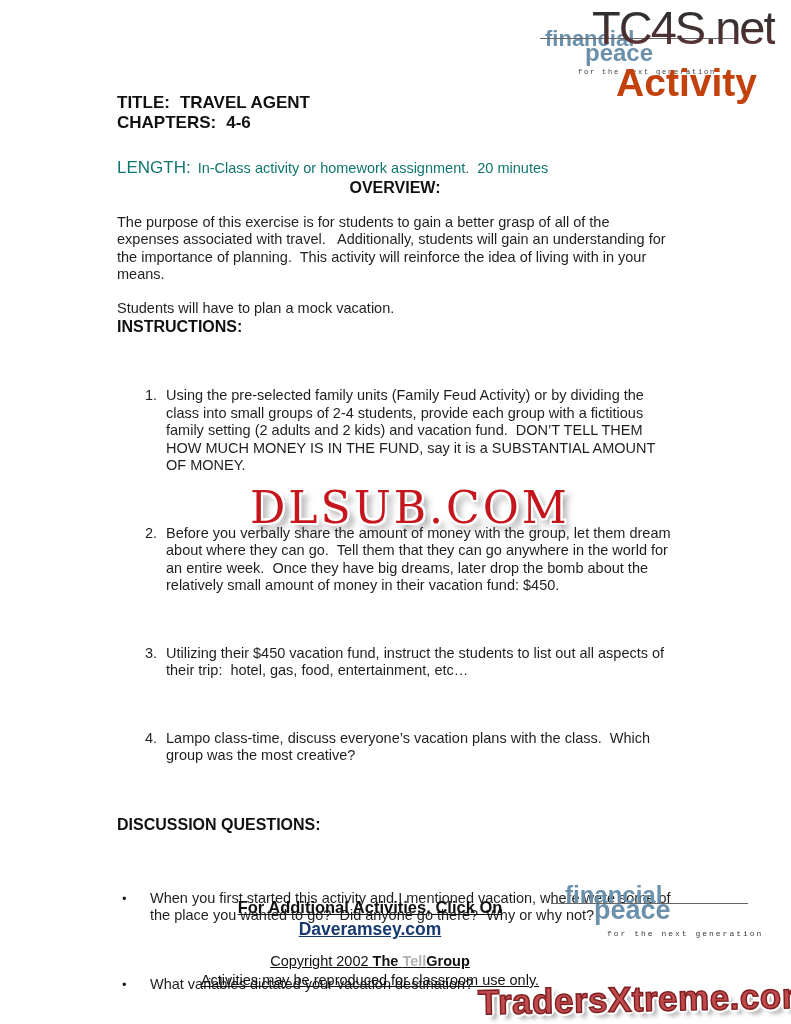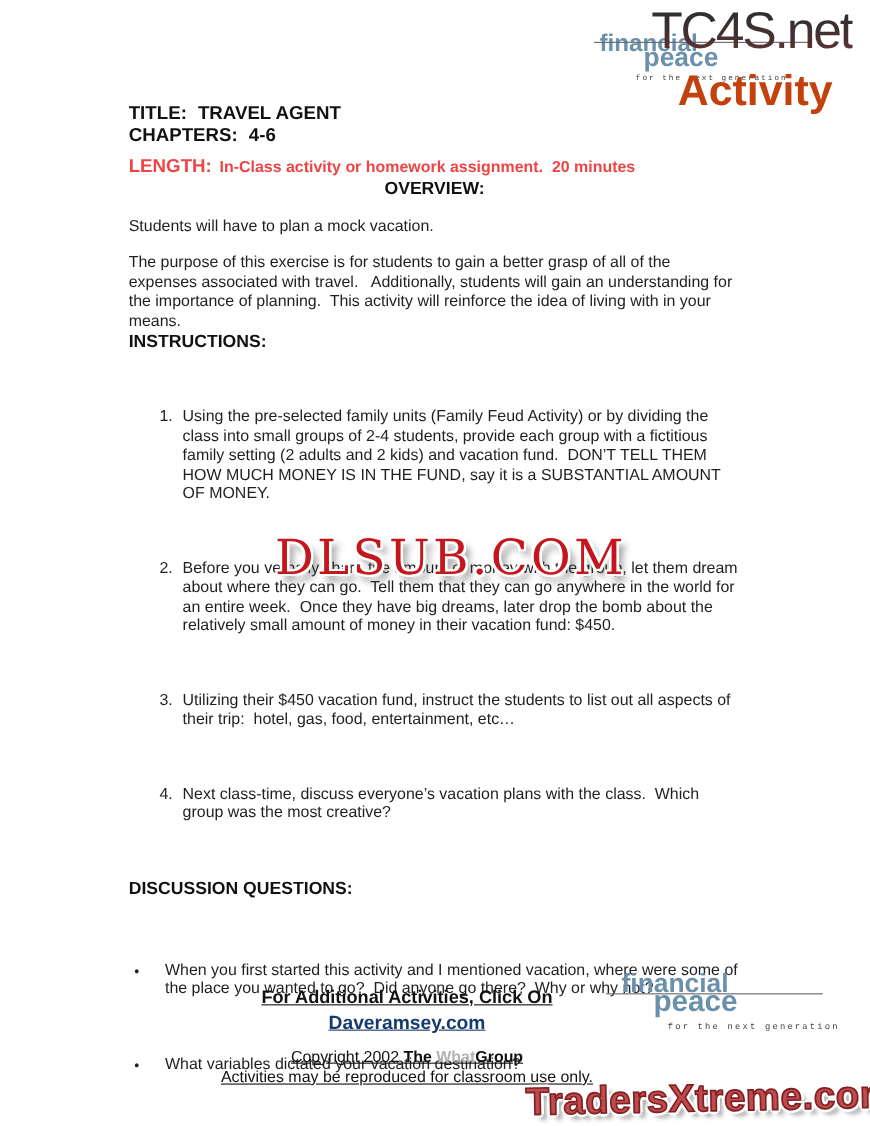--- a/index.html
+++ b/index.html
@@ -45,21 +45,21 @@
     font-size:39px;font-weight:bold;color:#c2410c;line-height:1.1;
   }
   
   .doc{
     position:absolute;left:117px;top:93px;width:556px;
     font-size:14.5px;line-height:17.5px;
   }
   .doc *{white-space:pre-wrap;}
   .meta-line{font-size:17px;font-weight:bold;line-height:20px;color:#111;}
   .meta-line .meta-val{margin-left:10px;}
-  .length-line{margin-top:9px;font-weight:bold;color:#ef4444;}
+  .length-line{margin-top:26px;font-weight:normal;color:#0f766e;}
   .length-label{font-size:17px;}
   .length-value{font-size:14.5px;margin-left:7px;}
   h2.sec{
     font-size:16px;font-weight:bold;color:#111;
     margin:0;line-height:20px;
   }
   .sec-overview{margin-top:32px;text-align:center;}
   .sec-instructions{margin-top:16px;}
   .sec-discussion{margin-top:32px;}
   p.body-par{margin:16px 0 0 0;}
@@ -126,46 +126,46 @@
   <div class="activity-heading">Activity</div>
 
   <div class="doc">
 
     <div class="meta-line"><span>TITLE:</span><span class="meta-val">TRAVEL AGENT</span></div>
     <div class="meta-line"><span>CHAPTERS:</span><span class="meta-val">4-6</span></div>
 
     <div class="length-line"><span class="length-label">LENGTH:</span><span class="length-value">In-Class activity or homework assignment.  20 minutes</span></div>
 
     <h2 class="sec sec-overview">OVERVIEW:</h2>
+    <p class="body-par">The purpose of this exercise is for students to gain a better grasp of all of the expenses associated with travel.   Additionally, students will gain an understanding for the importance of planning.  This activity will reinforce the idea of living with in your means.</p>
     <p class="body-par">Students will have to plan a mock vacation.</p>
-    <p class="body-par">The purpose of this exercise is for students to gain a better grasp of all of the expenses associated with travel.   Additionally, students will gain an understanding for the importance of planning.  This activity will reinforce the idea of living with in your means.</p>
 
     <h2 class="sec sec-instructions">INSTRUCTIONS:</h2>
     <ol class="num-list">
       <li><span class="num">1.</span><span class="itxt">Using the pre-selected family units (Family Feud Activity) or by dividing the class into small groups of 2-4 students, provide each group with a fictitious family setting (2 adults and 2 kids) and vacation fund.  DON’T TELL THEM HOW MUCH MONEY IS IN THE FUND, say it is a SUBSTANTIAL AMOUNT OF MONEY.</span></li>
       <li><span class="num">2.</span><span class="itxt">Before you verbally share the amount of money with the group, let them dream about where they can go.  Tell them that they can go anywhere in the world for an entire week.  Once they have big dreams, later drop the bomb about the relatively small amount of money in their vacation fund: $450.</span></li>
       <li><span class="num">3.</span><span class="itxt">Utilizing their $450 vacation fund, instruct the students to list out all aspects of their trip:  hotel, gas, food, entertainment, etc…</span></li>
-      <li><span class="num">4.</span><span class="itxt">Next class-time, discuss everyone’s vacation plans with the class.  Which group was the most creative?</span></li>
+      <li><span class="num">4.</span><span class="itxt">Lampo class-time, discuss everyone’s vacation plans with the class.  Which group was the most creative?</span></li>
     </ol>
 
     <h2 class="sec sec-discussion">DISCUSSION QUESTIONS:</h2>
     <ul class="dot-list">
       <li><span class="dot">•</span><span class="itxt">When you first started this activity and I mentioned vacation, where were some of the place you wanted to go?  Did anyone go there?  Why or why not?</span></li>
       <li><span class="dot">•</span><span class="itxt">What variables dictated your vacation destination?</span></li>
       
       
     </ul>
   </div>
 
   <div class="dlsub">DLSUB.COM</div>
 
   <div class="footer-block">
     <div class="footer-cta">For Additional Activities, Click On</div>
     <a href="#" class="footer-link">Daveramsey.com</a>
-    <div class="footer-copy"><span>Copyright 2002 </span><span class="b">The </span><span class="lampo">What</span><span class="b">Group</span></div>
+    <div class="footer-copy"><span>Copyright 2002 </span><span class="b">The </span><span class="lampo">Tell</span><span class="b">Group</span></div>
     <div class="footer-repro">Activities may be reproduced for classroom use only.</div>
   </div>
 
   <div class="fp fp-bottom">
     <div class="fp-line"></div>
     <div class="fp-financial">financial</div>
     <div class="fp-peace">peace</div>
     <div class="fp-tagline">for the next generation</div>
   </div>
 

